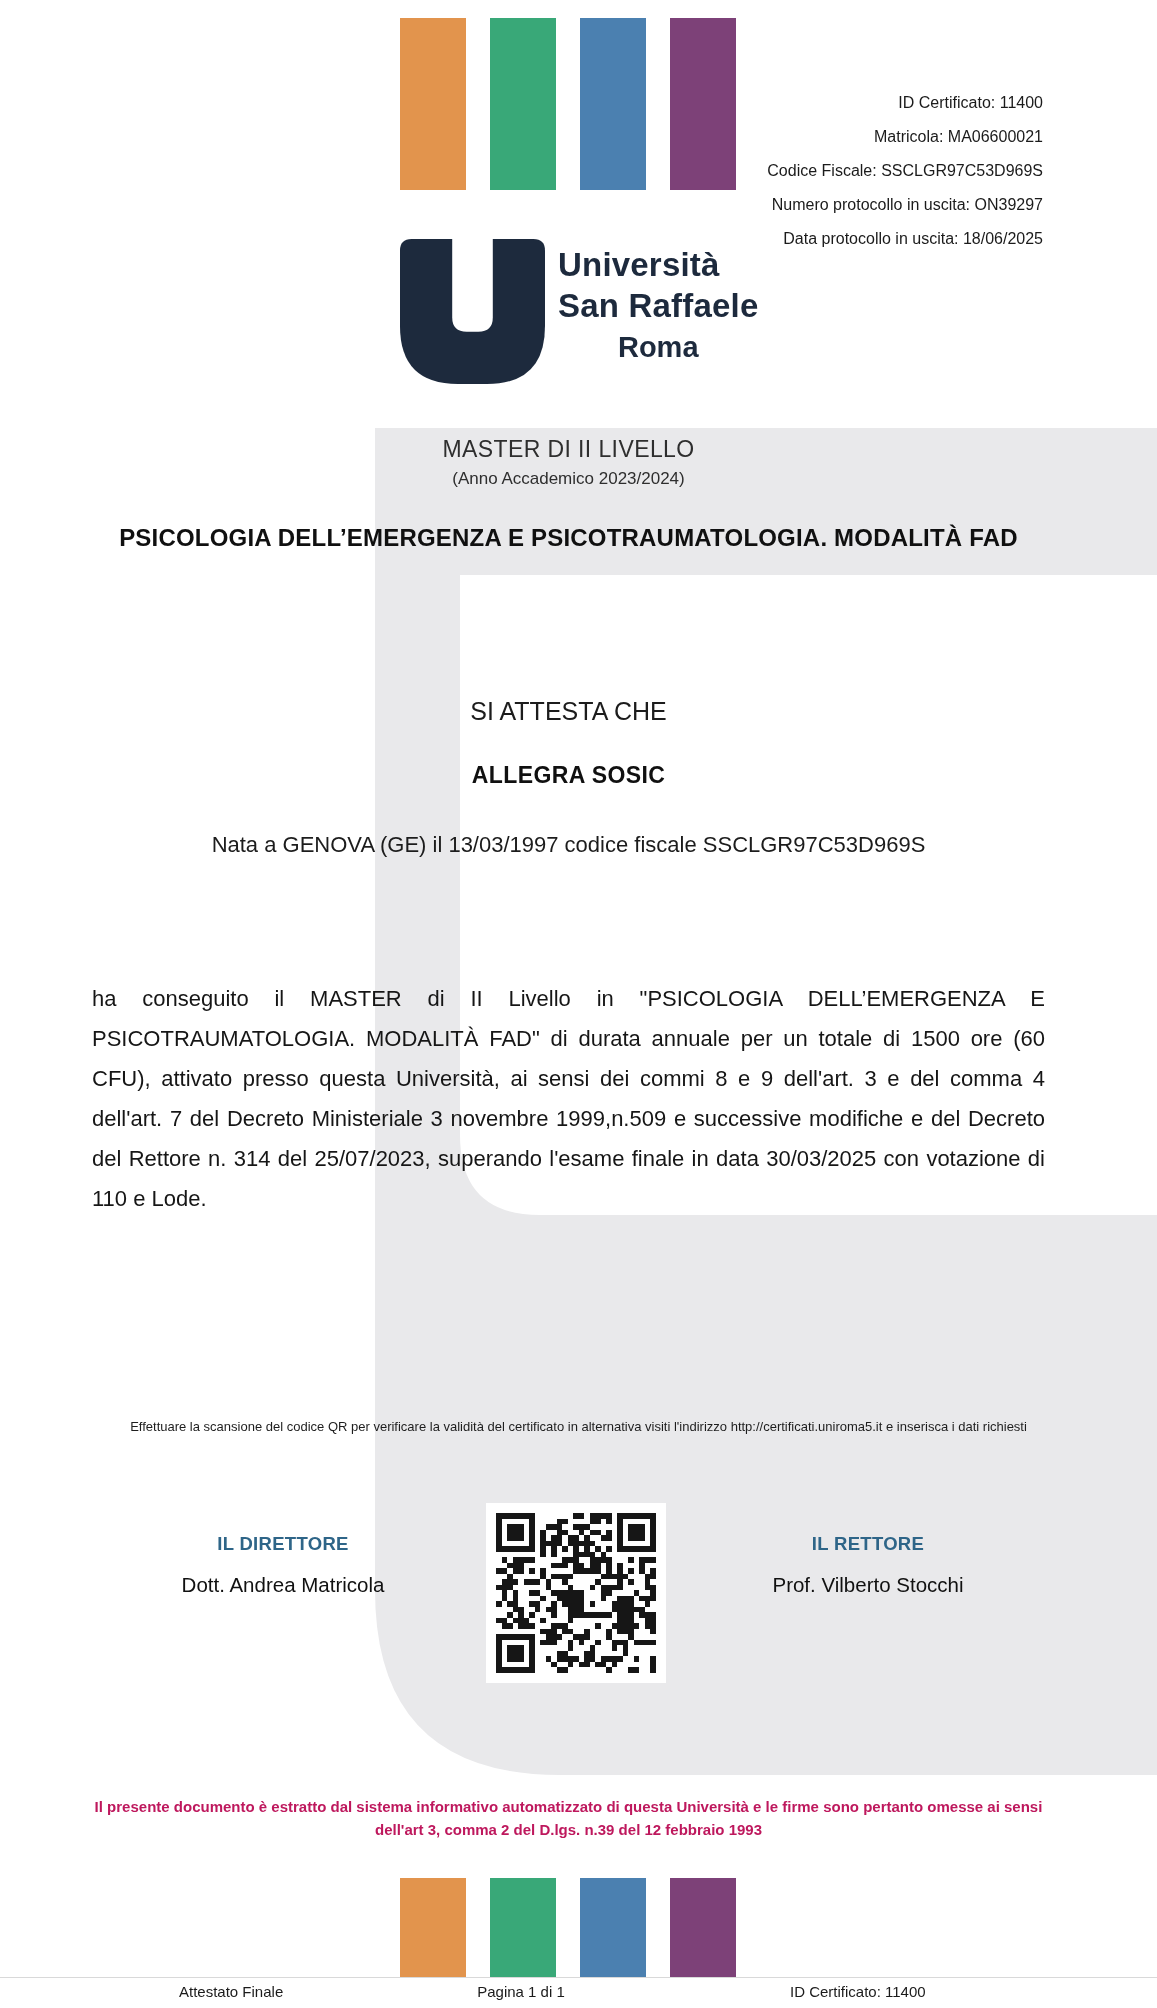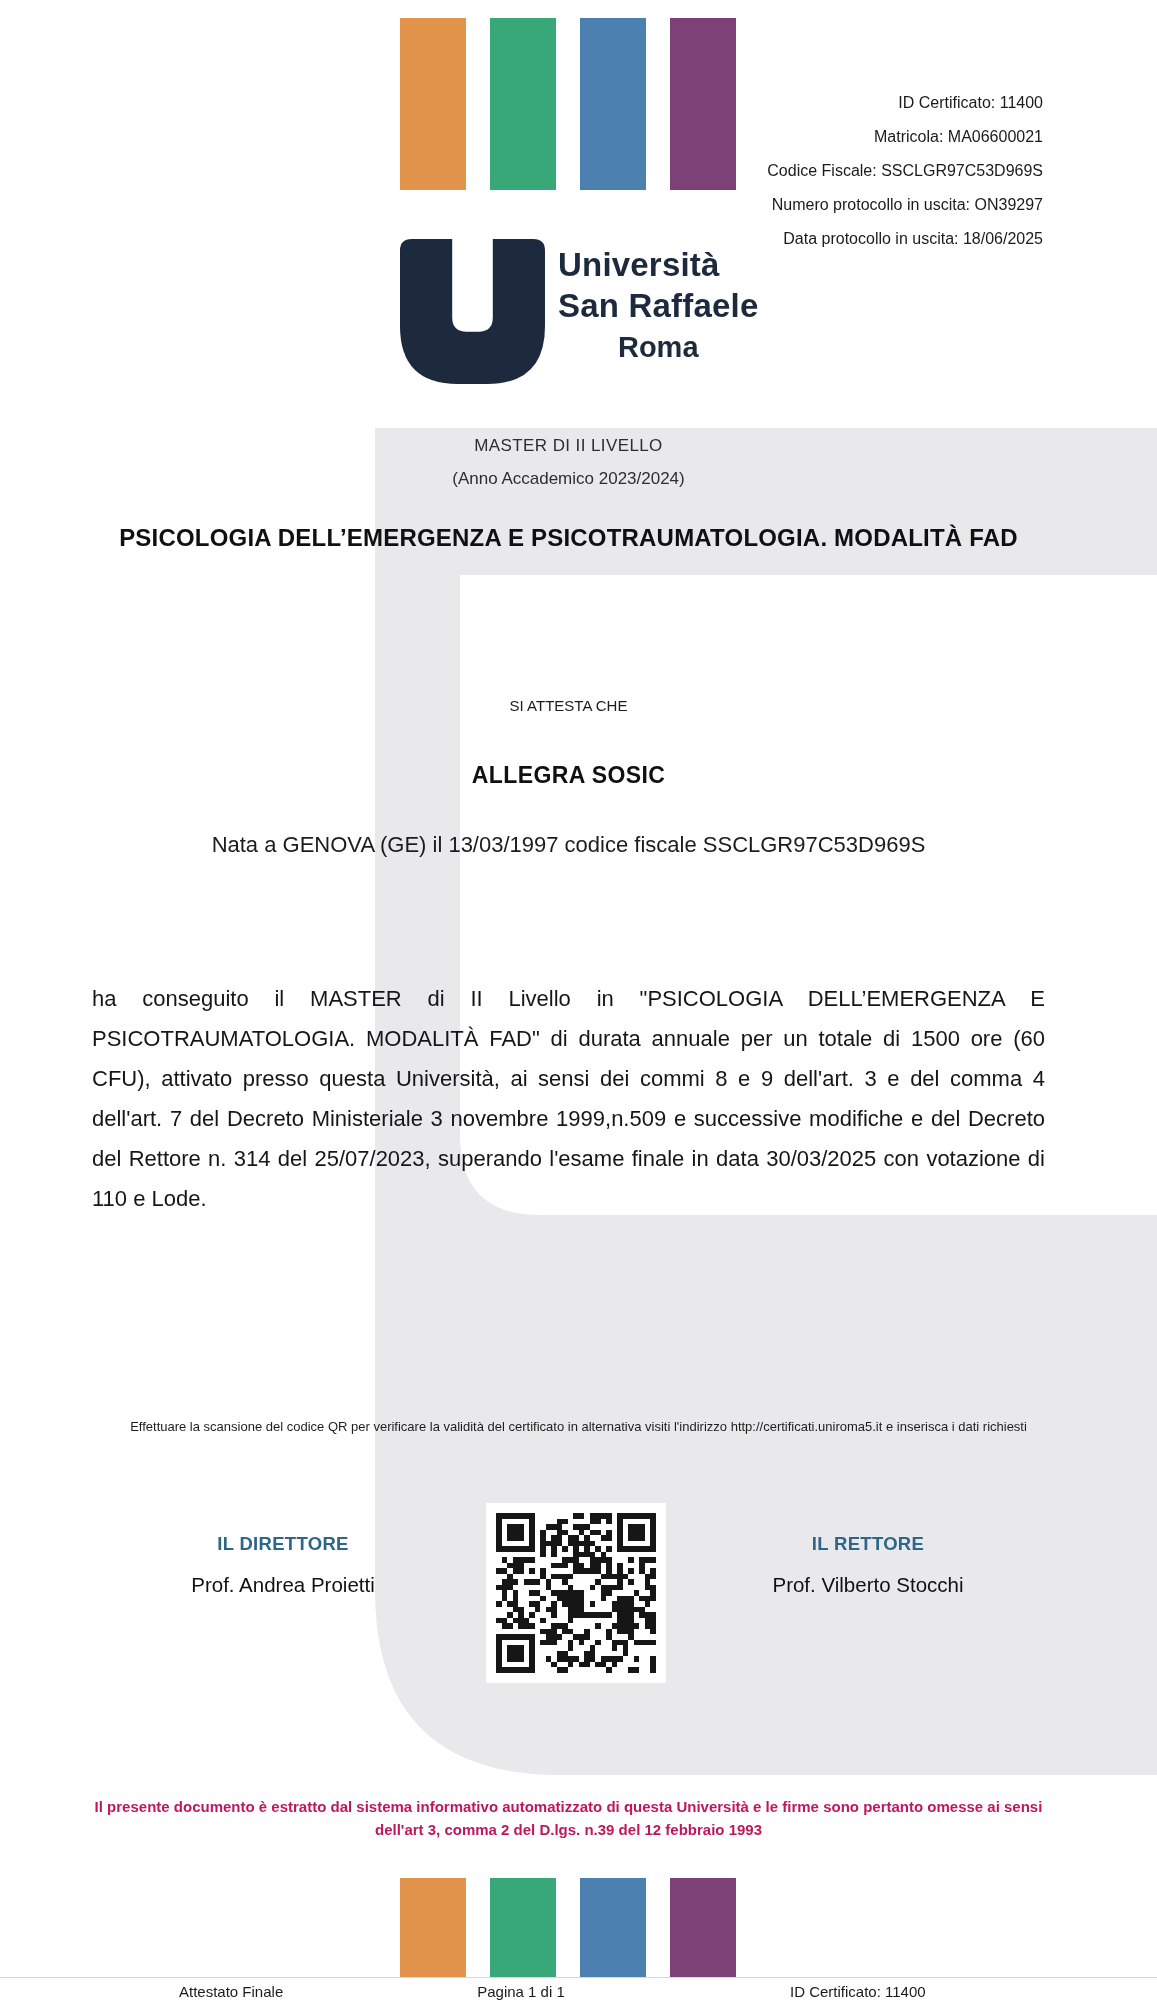--- a/index.html
+++ b/index.html
@@ -17,25 +17,25 @@
   .meta { text-align:right; font-size:16px; line-height:34px; color:#1b1b1b; }
 
   .logo { display:flex; align-items:flex-start; }
   .logo-mark { width:145px; height:147px; flex:0 0 auto; }
   .logo-text { margin-left:13px; padding-top:6px; color:#1d2a3d; font-weight:bold; }
   .logo-line1, .logo-line2 { font-size:33px; line-height:41px; letter-spacing:0.2px; }
   .logo-line3 { font-size:29px; line-height:42px;text-align:center; }
 
   .centered { left:92px; width:953px; text-align:center; }
 
-  .title-master { top:436px; font-size:17px; color:#2e2e2e; letter-spacing:0.4px; }
+  .title-master { top:436px; font-size:23px; color:#2e2e2e; letter-spacing:0.4px; }
   .title-anno   { top:469px; font-size:17px; color:#2e2e2e; }
   .title-course { top:524px; font-size:24px; font-weight:bold; color:#101010; letter-spacing:0.2px; }
 
-  .attesta { top:697px; font-size:15px; color:#1c1c1c; }
+  .attesta { top:697px; font-size:25px; color:#1c1c1c; }
   .student { top:762px; font-size:23px; font-weight:bold; color:#101010; letter-spacing:0.4px; }
   .birth   { top:832px; font-size:22px; color:#1c1c1c; }
 
   .body-par { top:979px; left:92px; width:953px; font-size:22px; line-height:40px;
               text-align:justify; color:#161616; }
 
   .qr-note { top:1415px; left:88px; width:981px; font-size:13px; line-height:23px;
              text-align:center; color:#1e1e1e; }
 
   .sig { width:250px; text-align:center; top:1533px; }
@@ -100,21 +100,21 @@
   <div class="abs centered attesta">SI ATTESTA CHE</div>
   <div class="abs centered student">ALLEGRA SOSIC</div>
   <div class="abs centered birth">Nata a GENOVA (GE) il 13/03/1997 codice fiscale SSCLGR97C53D969S</div>
 
   <div class="abs body-par">ha conseguito il MASTER di II Livello in "PSICOLOGIA DELL’EMERGENZA E PSICOTRAUMATOLOGIA. MODALITÀ FAD" di durata annuale per un totale di 1500 ore (60 CFU), attivato presso questa Università, ai sensi dei commi 8 e 9 dell'art. 3 e del comma 4 dell'art. 7 del Decreto Ministeriale 3 novembre 1999,n.509 e successive modifiche e del Decreto del Rettore n. 314 del 25/07/2023, superando l'esame finale in data 30/03/2025 con votazione di 110 e Lode.</div>
 
   <div class="abs qr-note">Effettuare la scansione del codice QR per verificare la validità del certificato in alternativa visiti l'indirizzo http://certificati.uniroma5.it e inserisca i dati richiesti</div>
 
   <div class="abs sig sig-director">
     <div class="sig-title">IL DIRETTORE</div>
-    <div class="sig-name">Prof. Andrea Proietti</div>
+    <div class="sig-name">Dott. Andrea Matricola</div>
   </div>
 
   <div class="abs qr-box" id="qr">
       <svg viewBox="0 0 29 29" shape-rendering="crispEdges" xmlns="http://www.w3.org/2000/svg">
         <g fill="#161616">
           <rect x="0" y="0" width="1" height="1"></rect>
           <rect x="1" y="0" width="1" height="1"></rect>
           <rect x="2" y="0" width="1" height="1"></rect>
           <rect x="3" y="0" width="1" height="1"></rect>
           <rect x="4" y="0" width="1" height="1"></rect>

